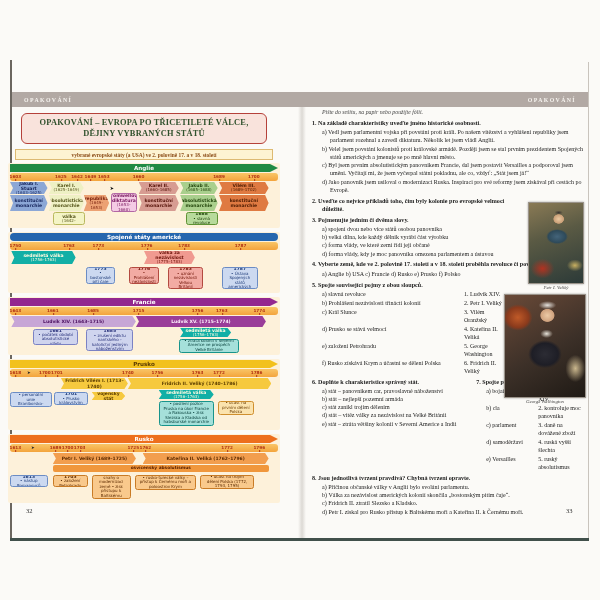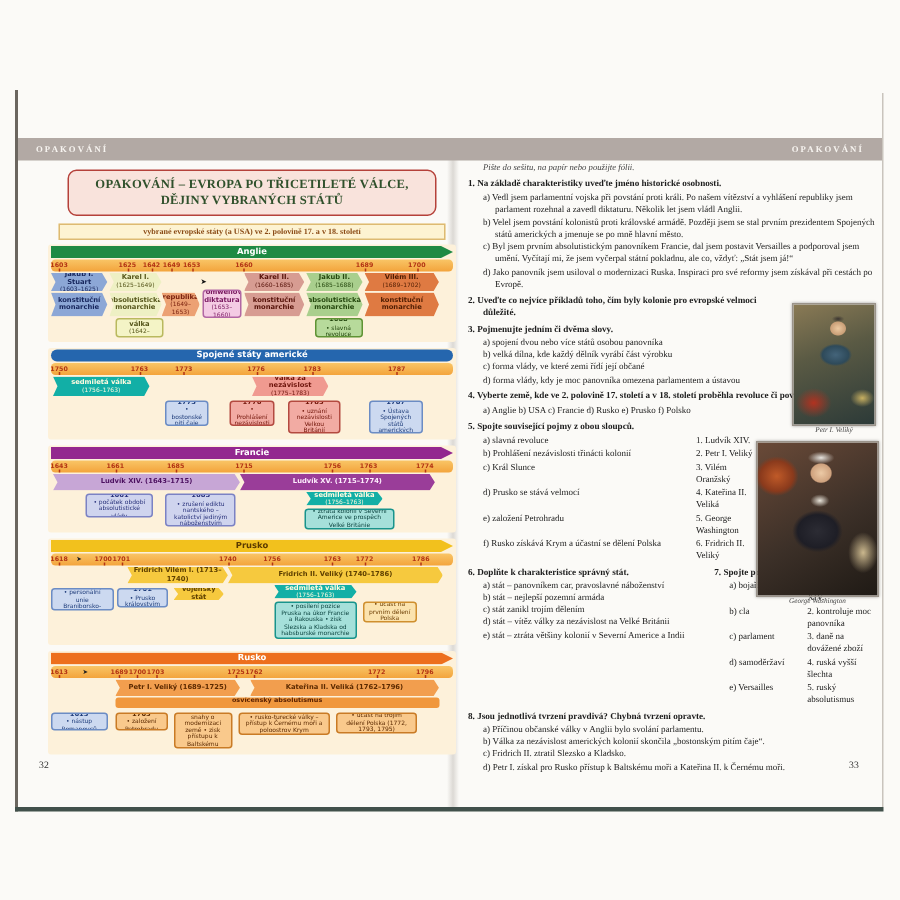--- a/index.html
+++ b/index.html
@@ -7,21 +7,21 @@
        font-family:"Liberation Serif",serif;color:#1c1c1c;}
   .edge-left{position:absolute;left:10px;top:60px;width:2px;height:481px;background:#6b665f;}
   .edge-right{position:absolute;left:588px;top:62px;width:1px;height:476px;background:#c9c4bd;}
   .edge-bottom{position:absolute;left:10px;top:538px;width:579px;height:3px;background:#41504b;}
   .gutter{position:absolute;left:298px;top:92px;width:8px;height:446px;
           background:linear-gradient(90deg,transparent,rgba(110,100,90,.22),transparent);}
   .band{position:absolute;left:12px;top:92px;width:576px;height:15px;background:#b2a9a4;
         display:flex;justify-content:space-between;align-items:center;padding:0 12px;box-sizing:border-box;}
   .band span{color:#f7f4f0;font-size:5.8px;letter-spacing:1.4px;font-weight:bold;}
   
-  .lpage{position:absolute;left:32px;top:110px;width:272px;}
+  .lpage{position:absolute;left:8px;top:110px;width:272px;}
   .title-box{width:232px;margin:3px auto 5px auto;background:#f9e3dc;border:1.5px solid #b5413a;
              border-radius:6px;padding:4px 6px;text-align:center;font-weight:bold;font-size:8.4px;
              line-height:1.25;color:#30512c;letter-spacing:.2px;}
   .subtitle{width:256px;margin:0 auto 3px auto;background:#fdf3d2;border:.6px solid #ddba72;
             text-align:center;font-weight:bold;font-size:5.4px;color:#8a4b16;padding:1.5px 0;}
   .tl-block{position:relative;background:#fdf1da;border-radius:2px;padding:1px 2px 2px 2px;margin-bottom:4px;}
   .tlh{height:8px;display:flex;align-items:center;justify-content:center;font-weight:bold;
        font-size:5.6px;font-family:"DejaVu Sans",sans-serif;margin-bottom:1px;}
   .h-arrow{clip-path:polygon(0 0,calc(100% - 8px) 0,100% 50%,calc(100% - 8px) 100%,0 100%);}
   .pill{border-radius:5px;}

